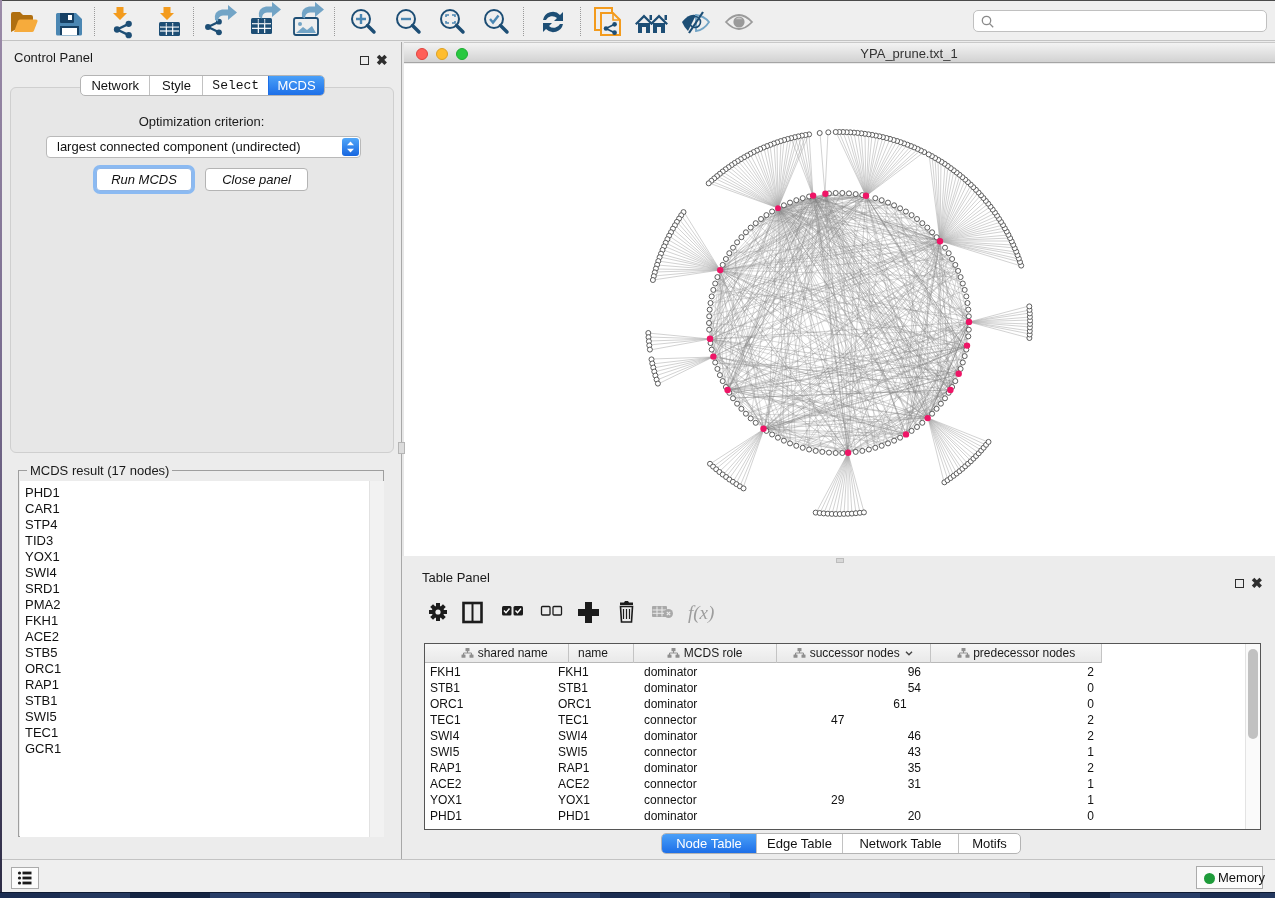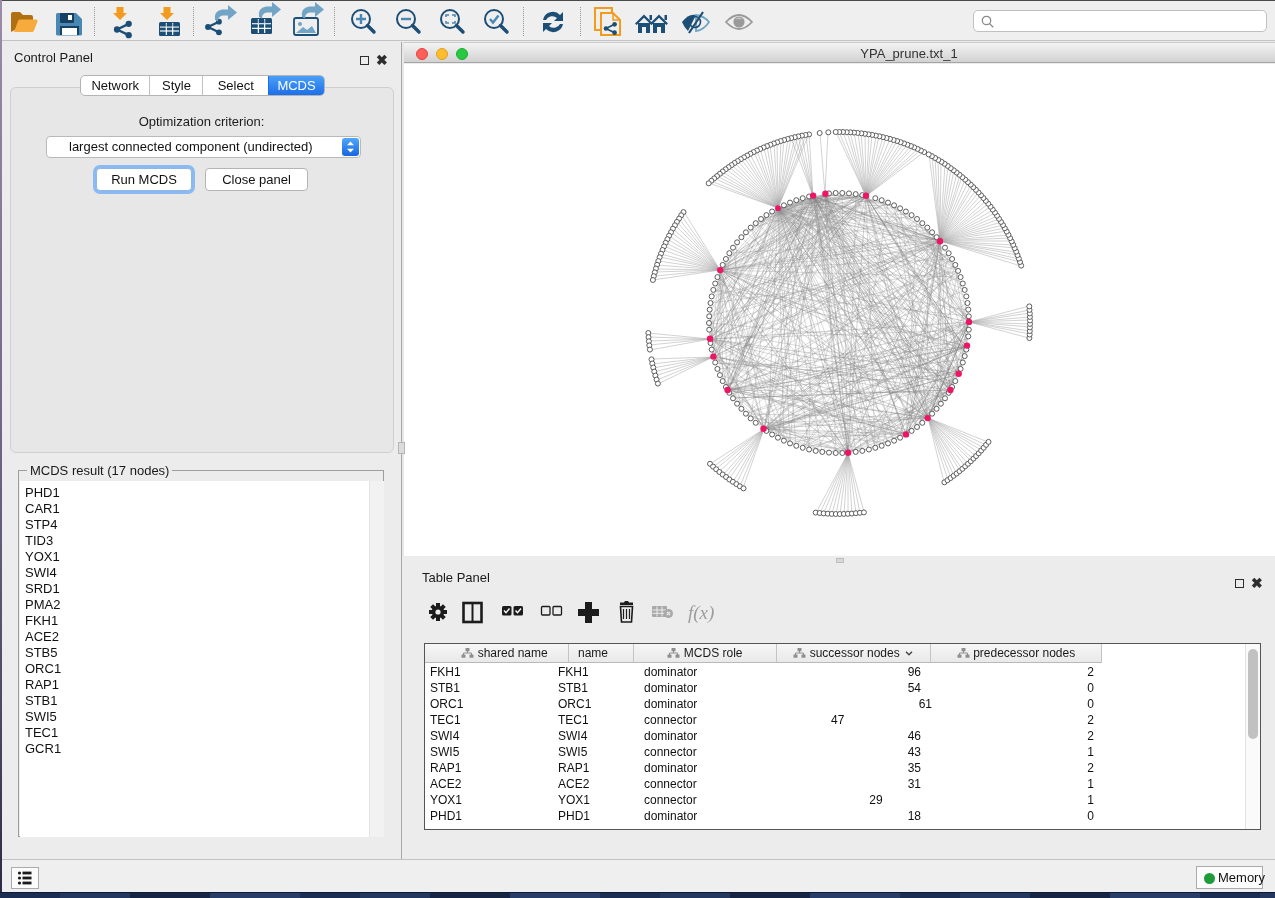--- a/index.html
+++ b/index.html
@@ -22,25 +22,25 @@
 #cpanel .hdr { position:absolute; left:12px; top:8px; font-size:13px; color:#1a1a1a; }
 .winbtns { position:absolute; top:9px; }
 .sqbtn { display:inline-block; width:9px; height:9px; border:1.5px solid #2e2e2e; vertical-align:middle; }
 .xbtn { display:inline-block; margin-left:7px; font-size:14px; font-weight:bold; color:#2e2e2e; vertical-align:middle; line-height:9px; }
 #tabpane { position:absolute; left:8px; top:45px; width:384px; height:366px; background:#e7e7e7; border:1px solid #cfcfcf; border-radius:6px; }
 .seg { position:absolute; display:flex; height:21px; border:1px solid #b4b4b4; border-radius:5px; background:#fff; overflow:hidden; font-size:13px; }
 .seg .it { display:flex; align-items:center; justify-content:center; border-left:1px solid #c2c2c2; color:#111; }
 .seg .it:first-child { border-left:none; }
 .seg .sel { background:linear-gradient(#4aa0f8,#1d6fe8); color:#fff; border-left-color:#1d6fe8; }
 #cptabs { left:78px; top:33px; width:245px; }
-#cptabs .it:nth-child(1){width:71px;} #cptabs .it:nth-child(2){width:55px;} #cptabs .it:nth-child(3){width:68px;} #cptabs .it:nth-child(4){width:58px;}
+#cptabs .it:nth-child(1){width:71px;} #cptabs .it:nth-child(2){width:55px;} #cptabs .it:nth-child(3){width:68px;font-family:Liberation Mono, monospace;} #cptabs .it:nth-child(4){width:58px;}
 #optlabel { position:absolute; left:0; top:72px; width:399px; text-align:center; font-size:13px; color:#1a1a1a; }
-#dropdown { position:absolute; left:44px; top:94px; width:315px; height:22px; background:#fff; border:1px solid #b9b9b9; border-radius:4px; font-size:13px; color:#111; line-height:20px; padding-left:22px; }
+#dropdown { position:absolute; left:44px; top:94px; width:315px; height:22px; background:#fff; border:1px solid #b9b9b9; border-radius:4px; font-size:13px; color:#111; line-height:20px; padding-left:10px; }
 #dropdown .stepper { position:absolute; right:1px; top:1px; width:17px; height:18px; border-radius:3px; background:linear-gradient(#51a7f9,#1766e0); }
-.btn { position:absolute; height:23px; background:#fff; border:1px solid #b4b4b4; border-radius:4px; font-size:13px; color:#111; text-align:center; line-height:21px; }
+.btn { position:absolute; height:23px; background:#fff; border:1px solid #b4b4b4; border-radius:4px; font-size:13px; color:#111; text-align:center; line-height:21px;font-style:italic; }
 #runbtn { left:94px; top:126px; width:96px; box-shadow:0 0 0 3px rgba(122,177,243,.85); border-color:#8fb6e8; }
 #closebtn { left:203px; top:126px; width:103px; }
 #fieldset { position:absolute; left:16px; top:428px; width:366px; height:367px; border:1px solid #9e9e9e; }
 #fieldset .lbl { position:absolute; left:8px; top:-8px; background:#ececec; padding:0 3px; font-size:13px; color:#1a1a1a; z-index:2; }
 #mcdslist { position:absolute; left:1px; top:10px; width:364px; height:356px; background:#fff; font-size:13px; color:#111; padding:4px 0 0 5px; line-height:16px; }
 #mcdslist .sb { position:absolute; right:0; top:0; width:15px; height:356px; background:#f2f2f2; border-left:1px solid #e2e2e2; }
 
 
 #netwin-title { left:404px; top:42px; width:871px; height:21px; background:linear-gradient(#f3f3f3,#d2d2d2); border-bottom:1px solid #a5a5a5; border-top:1px solid #c9c9c9; }
 #netwin-title .title { position:absolute; left:0; top:3px; width:1010px; text-align:center; font-size:13px; color:#333; }
@@ -606,21 +606,21 @@
         <span style="left:5px">STB1</span>
         <span style="left:133px">STB1</span>
         <span style="left:219px">dominator</span>
         <span style="left:406px;width:90px;text-align:right">54</span>
         <span style="left:579px;width:90px;text-align:right">0</span>
       </div>
     <div class="trow" style="top:52px">
         <span style="left:5px">ORC1</span>
         <span style="left:133px">ORC1</span>
         <span style="left:219px">dominator</span>
-        <span style="left:417px;width:90px;text-align:right">61</span>
+        <span style="left:430px;width:90px;text-align:center">61</span>
         <span style="left:579px;width:90px;text-align:right">0</span>
       </div>
     <div class="trow" style="top:68px">
         <span style="left:5px">TEC1</span>
         <span style="left:133px">TEC1</span>
         <span style="left:219px">connector</span>
         <span style="left:406px;width:90px;text-align:left">47</span>
         <span style="left:579px;width:90px;text-align:right">2</span>
       </div>
     <div class="trow" style="top:84px">
@@ -648,33 +648,39 @@
         <span style="left:5px">ACE2</span>
         <span style="left:133px">ACE2</span>
         <span style="left:219px">connector</span>
         <span style="left:406px;width:90px;text-align:right">31</span>
         <span style="left:579px;width:90px;text-align:right">1</span>
       </div>
     <div class="trow" style="top:148px">
         <span style="left:5px">YOX1</span>
         <span style="left:133px">YOX1</span>
         <span style="left:219px">connector</span>
-        <span style="left:406px;width:90px;text-align:center">29</span>
+        <span style="left:406px;width:90px;text-align:left">29</span>
         <span style="left:579px;width:90px;text-align:right">1</span>
       </div>
     <div class="trow" style="top:164px">
         <span style="left:5px">PHD1</span>
         <span style="left:133px">PHD1</span>
         <span style="left:219px">dominator</span>
-        <span style="left:406px;width:90px;text-align:right">18</span>
+        <span style="left:406px;width:90px;text-align:right">20</span>
         <span style="left:579px;width:90px;text-align:right">0</span>
       </div>
     <div id="tsb">
         <div class="thumb"></div>
       </div>
+  </div>
+  <div class="seg" id="ttabs">
+    <div class="it sel">Node Table</div>
+      <div class="it">Edge Table</div>
+      <div class="it">Network Table</div>
+      <div class="it">Motifs</div>
   </div>
 </div>
 
 <div class="abs" id="statusbar">
   <div id="listbtn"><svg width="26" height="20" viewBox="0 0 26 20">
         <g fill="#1c1c1c">
           <circle cx="7.5" cy="5" r="1.6"></circle>
           <circle cx="7.5" cy="10" r="1.6"></circle>
           <circle cx="7.5" cy="15" r="1.6"></circle>
           <rect x="10.5" y="3.6" width="9" height="2.8"></rect>

